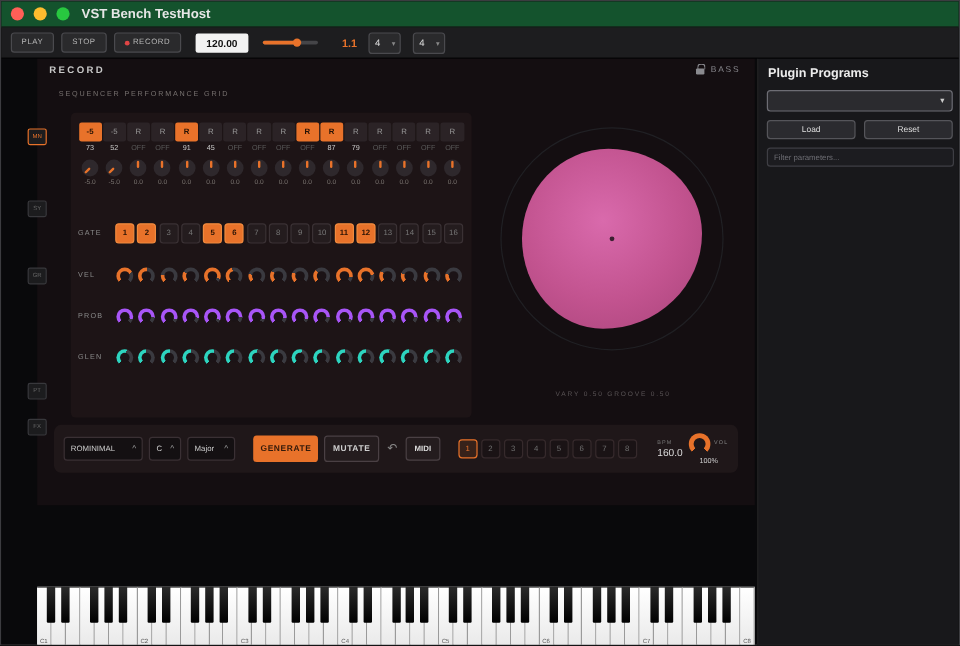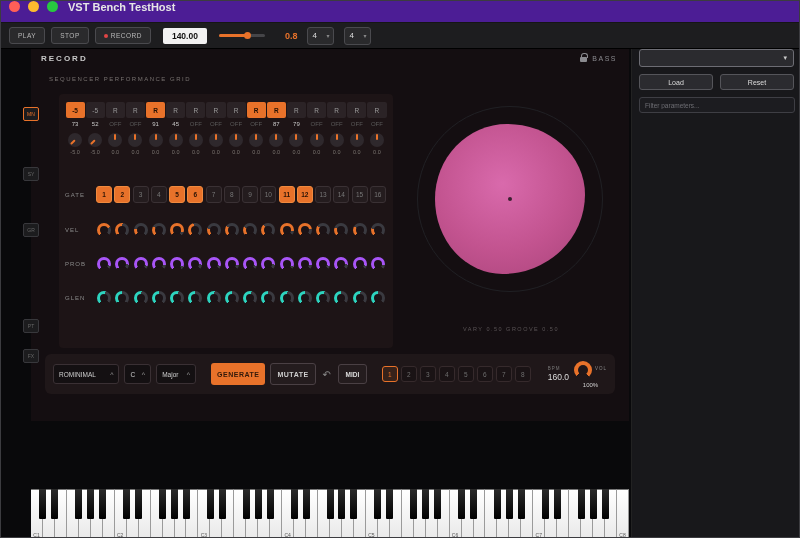--- a/index.html
+++ b/index.html
@@ -1,20 +1,20 @@
 <!DOCTYPE html>
 <html><head>
 <meta charset="utf-8">
 <style>
   html,body{margin:0;padding:0;background:#000;}
   *{box-sizing:border-box;font-family:"Liberation Sans",sans-serif;}
   .window{position:relative;width:800px;height:538px;background:#0a0a0c;border:1px solid #3c3c40;overflow:hidden;}
 
   
-  .titlebar{position:absolute;left:0;top:0;right:0;height:22px;background:#4c1d95;border-bottom:1px solid #151515;display:flex;}
+  .titlebar{position:absolute;left:0;top:0;right:0;height:22px;background:#14532d;border-bottom:1px solid #151515;display:flex;align-items:center;}
   .traffic{display:flex;gap:8px;padding:0 8px;}
   .tl{width:11px;height:11px;border-radius:50%;display:inline-block;}
   .tl.red{background:#ff5f57;} .tl.yellow{background:#febc2e;} .tl.green{background:#28c840;}
   .wtitle{color:#e6e6e6;font-size:11px;font-weight:bold;margin-left:2px;}
 
   
   .toolbar{position:absolute;left:0;top:22px;right:0;height:26px;background:#1d1d1f;border-bottom:1px solid #000;display:flex;align-items:center;gap:6px;padding:0 8px;}
   .tbtn{background:#2a2a2c;border:1px solid #4a4a4e;border-radius:3px;color:#b8b8b8;font-size:6.5px;letter-spacing:.5px;padding:4px 8px;display:flex;align-items:center;gap:3px;}
   .recdot{width:4px;height:4px;border-radius:50%;background:#e04545;display:inline-block;}
   .tempo{width:44px;height:16px;background:#f2f2f2;color:#111;font-size:8.5px;font-weight:bold;border-radius:2px;display:flex;align-items:center;justify-content:center;margin-left:6px;}
@@ -120,26 +120,26 @@
     <span class="wtitle">VST Bench TestHost</span>
   </div>
 
   <div class="toolbar">
     <button class="tbtn">PLAY</button>
     <button class="tbtn">STOP</button>
     <button class="tbtn">
       <span class="recdot"></span>
       <span>RECORD</span>
     </button>
-    <div class="tempo">140.00</div>
+    <div class="tempo">120.00</div>
     <div class="slider">
       <div class="slider-fill"></div>
       <div class="slider-thumb"></div>
     </div>
-    <div class="pos">0.8</div>
+    <div class="pos">1.1</div>
     <div class="sig">
       <span>4</span>
       <span class="arr">▾</span>
     </div>
     <div class="sig">
       <span>4</span>
       <span class="arr">▾</span>
     </div>
   </div>
 
@@ -491,20 +491,21 @@
                 <div class="knob-in"></div>
               </div>
             <span class="voll">VOL</span>
           </div>
           <span class="volv">100%</span>
         </div>
       </div>
     </div>
 
     <div class="host">
+      <div class="htitle">Plugin Programs</div>
       <div class="hselect">
         <span>▾</span>
       </div>
       <div class="hbtnrow">
         <div class="hbtn">Load</div>
         <div class="hbtn">Reset</div>
       </div>
       <input class="hfilter" placeholder="Filter parameters..." style="">
     </div>
 

